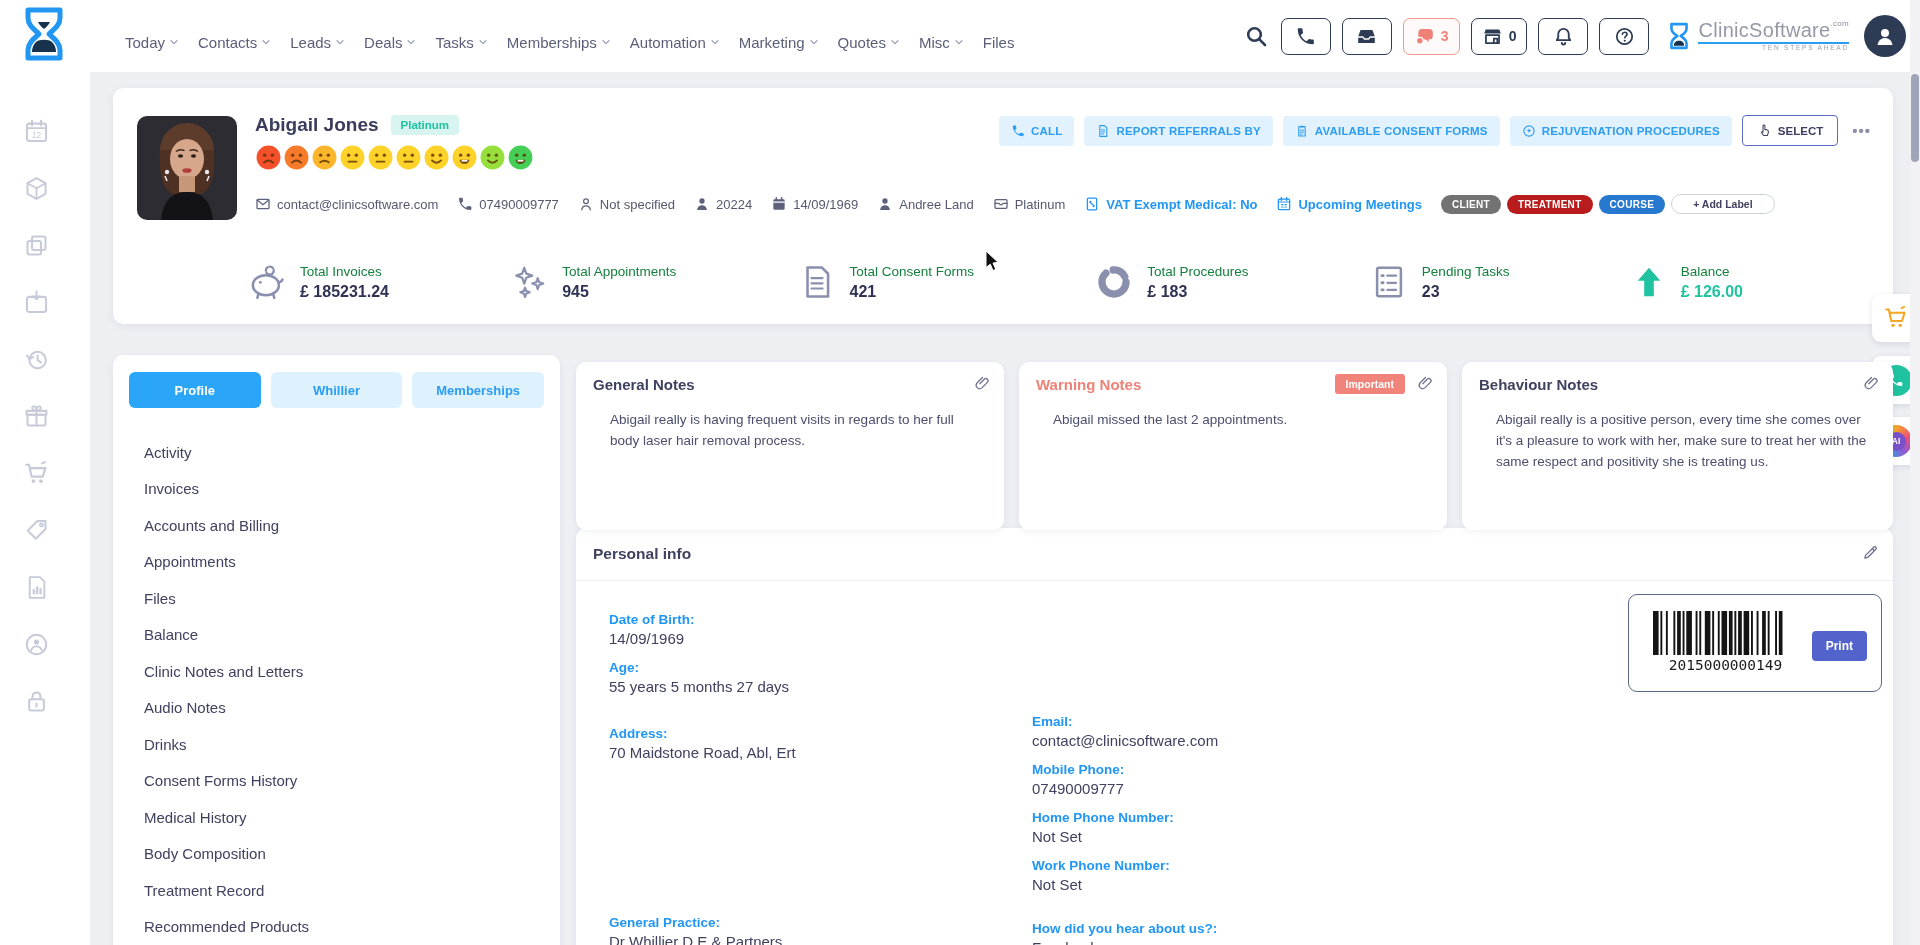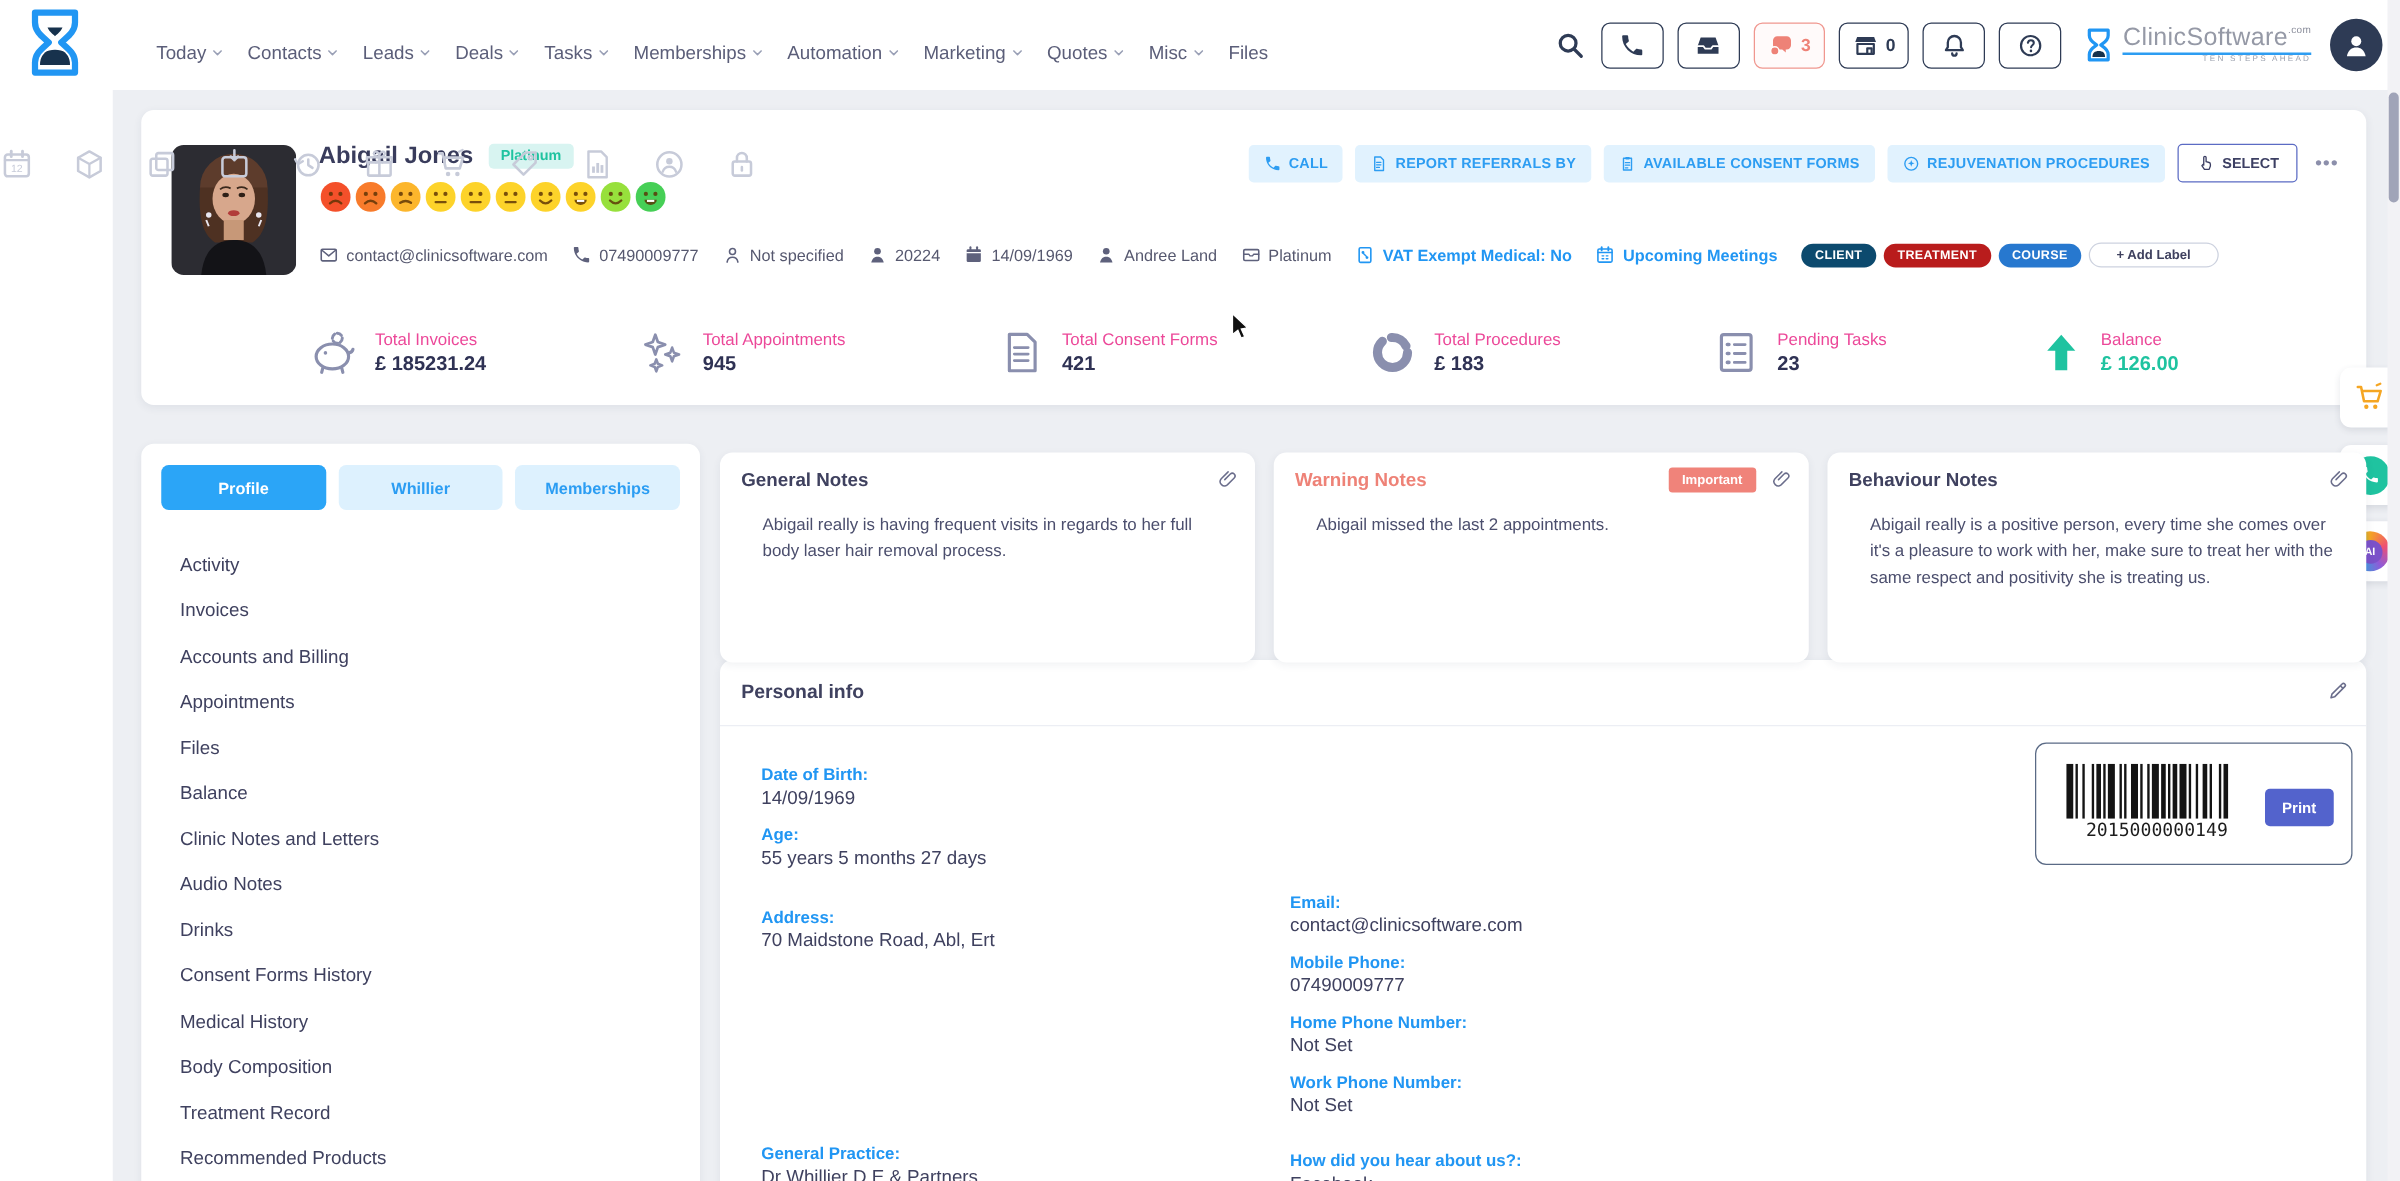--- a/index.html
+++ b/index.html
@@ -5,21 +5,21 @@
   *{margin:0;padding:0;box-sizing:border-box}
   html,body{width:1920px;height:945px;overflow:hidden}
   body{font-family:"Liberation Sans",sans-serif;background:#fff}
   .app{position:relative;width:1920px;height:945px;background:#fff;overflow:hidden}
   .ic{display:inline-flex;align-items:center;justify-content:center;flex:none}
   .ic svg{display:block}
 
   
   .rail{position:absolute;left:0;top:0;width:90px;height:945px;background:#fff;z-index:5}
   .rail-logo{position:absolute;left:18px;top:6px;width:52px;height:56px;cursor:pointer}
-  .rail-items{position:absolute;left:0;top:118px;width:72px;display:flex;flex-direction:row;align-items:center;gap:31px}
+  .rail-items{position:absolute;left:0;top:118px;width:72px;display:flex;flex-direction:column;align-items:center;gap:31px}
   .rail-item{width:34px;height:26px;display:flex;align-items:center;justify-content:center;cursor:pointer}
 
   
   .topnav{position:absolute;left:125px;top:6px;height:72px;display:flex;align-items:center;gap:19px;z-index:4}
   .nav-item{display:flex;align-items:center;gap:4px;font-size:15px;color:#5b5e79;cursor:pointer;white-space:nowrap}
   .top-right{position:absolute;right:14px;top:0;height:72px;display:flex;align-items:center;gap:11px;z-index:4}
   .tb-search{width:26px;height:26px;color:#2e3b55;cursor:pointer;display:flex;align-items:center}
   .tb-btn{display:flex;align-items:center;justify-content:center;gap:6px;min-width:50px;height:37px;padding:0 10px;background:#fff;border:1.6px solid #2e3b55;border-radius:7px;cursor:pointer}
   .tb-btn.alert{border-color:#f0978f;background:#fffafa}
   .tb-count{font-size:14px;font-weight:bold;color:#2e3b55}
@@ -49,21 +49,21 @@
   .c-link{display:flex;align-items:center;gap:6px;font-size:13px;color:#2196f3;font-weight:bold;cursor:pointer}
   .pill{font-size:10px;font-weight:bold;color:#fff;padding:4px 11px;border-radius:10px;letter-spacing:.3px;cursor:pointer}
   .add-label{font-size:10.5px;font-weight:bold;color:#3f415f;background:#fff;border:1px solid #cdd2df;padding:3px 21px;border-radius:10px;cursor:pointer}
   .labels-wrap{display:flex;align-items:center;gap:6px}
   .actions-row{position:absolute;right:18px;top:27px;display:flex;align-items:center;gap:10px}
   .act-btn{display:flex;align-items:center;gap:6px;background:#e1f2fe;color:#2d9df2;border:none;font-size:11.5px;font-weight:bold;font-family:inherit;padding:8px 12px;border-radius:4px;cursor:pointer;letter-spacing:.2px;white-space:nowrap}
   .select-btn{display:flex;align-items:center;gap:6px;background:#fff;border:1.4px solid #5b6bc4;color:#3c3f63;font-size:11.5px;font-weight:bold;font-family:inherit;padding:7px 14px;border-radius:4px;cursor:pointer}
   .more-btn{background:none;border:none;color:#8c8fab;font-size:15px;font-weight:bold;letter-spacing:1px;cursor:pointer;padding:4px}
   .stats-row{position:absolute;left:0;right:0;top:158px;height:72px;display:flex;justify-content:space-between;padding:0 150px 0 135px;align-items:center}
   .stat{display:flex;align-items:center;gap:14px}
-  .stat-label{font-size:13.5px;color:#ec4899;margin-bottom:4px}
+  .stat-label{font-size:13.5px;color:#15803d;margin-bottom:4px}
   .stat-value{font-size:16px;font-weight:bold;color:#2f3254}
   .stat.accent .stat-value{color:#1fc3a0}
 
   
   .left-card{left:113px;top:355px;width:447px;height:620px}
   .tabs{display:flex;gap:10px;margin:17px 16px 0 16px}
   .tab{flex:1;height:36px;display:flex;align-items:center;justify-content:center;font-size:13px;font-weight:bold;color:#2b9df3;background:#ddf1fe;border-radius:6px;cursor:pointer}
   .tab.active{background:#2ba5f7;color:#fff}
   .menu{margin-top:26px;padding-left:31px;display:flex;flex-direction:column}
   .menu-item{font-size:15px;color:#3f415f;height:36.5px;display:flex;align-items:center;cursor:pointer}
@@ -553,21 +553,21 @@
               <rect x="3.5" y="4.8" width="17" height="15.7" rx="1.6" fill="none" stroke-width="1.9"></rect>
               <line x1="8" y1="2.6" x2="8" y2="6.5" stroke-width="2.2"></line>
               <line x1="16" y1="2.6" x2="16" y2="6.5" stroke-width="2.2"></line>
               <line x1="3.5" y1="9" x2="20.5" y2="9" stroke-width="1.7"></line>
               <path d="M8.5 13h2M13.5 13h2M8.5 16.5h2M13.5 16.5h2" stroke-width="1.7"></path>
             </svg>
           </span>
           <span>Upcoming Meetings</span>
         </a>
         <span class="labels-wrap">
-          <span class="pill" style="background:#0c4a6e">CLIENT</span>
+          <span class="pill" style="background:#737373">CLIENT</span>
           <span class="pill" style="background:#b91c1c">TREATMENT</span>
           <span class="pill" style="background:#2778cf">COURSE</span>
           <span class="add-label">+ Add Label</span>
         </span>
       </div>
     <div class="actions-row" id="actionsRow">
         <button class="act-btn">
           <span class="ic" style="width:14px;height:14px;color:#2d9df2">
             <svg viewBox="0 0 24 24" width="14" height="14" fill="none" stroke="currentColor" stroke-linecap="round" stroke-linejoin="round">
               <path d="M6.4 10.6c1.5 2.9 4 5.4 6.9 6.9l2.3-2.3c.3-.3.7-.4 1.1-.3 1.2.4 2.4.6 3.7.6.6 0 1.1.5 1.1 1.1v3.2c0 .6-.5 1.1-1.1 1.1C10.8 20.9 3.1 13.2 3.1 3.6 3.1 3 3.6 2.5 4.2 2.5h3.3c.6 0 1.1.5 1.1 1.1 0 1.3.2 2.5.6 3.7.1.4 0 .8-.3 1.1l-2.5 2.2z" fill="currentColor" stroke="none"></path>

